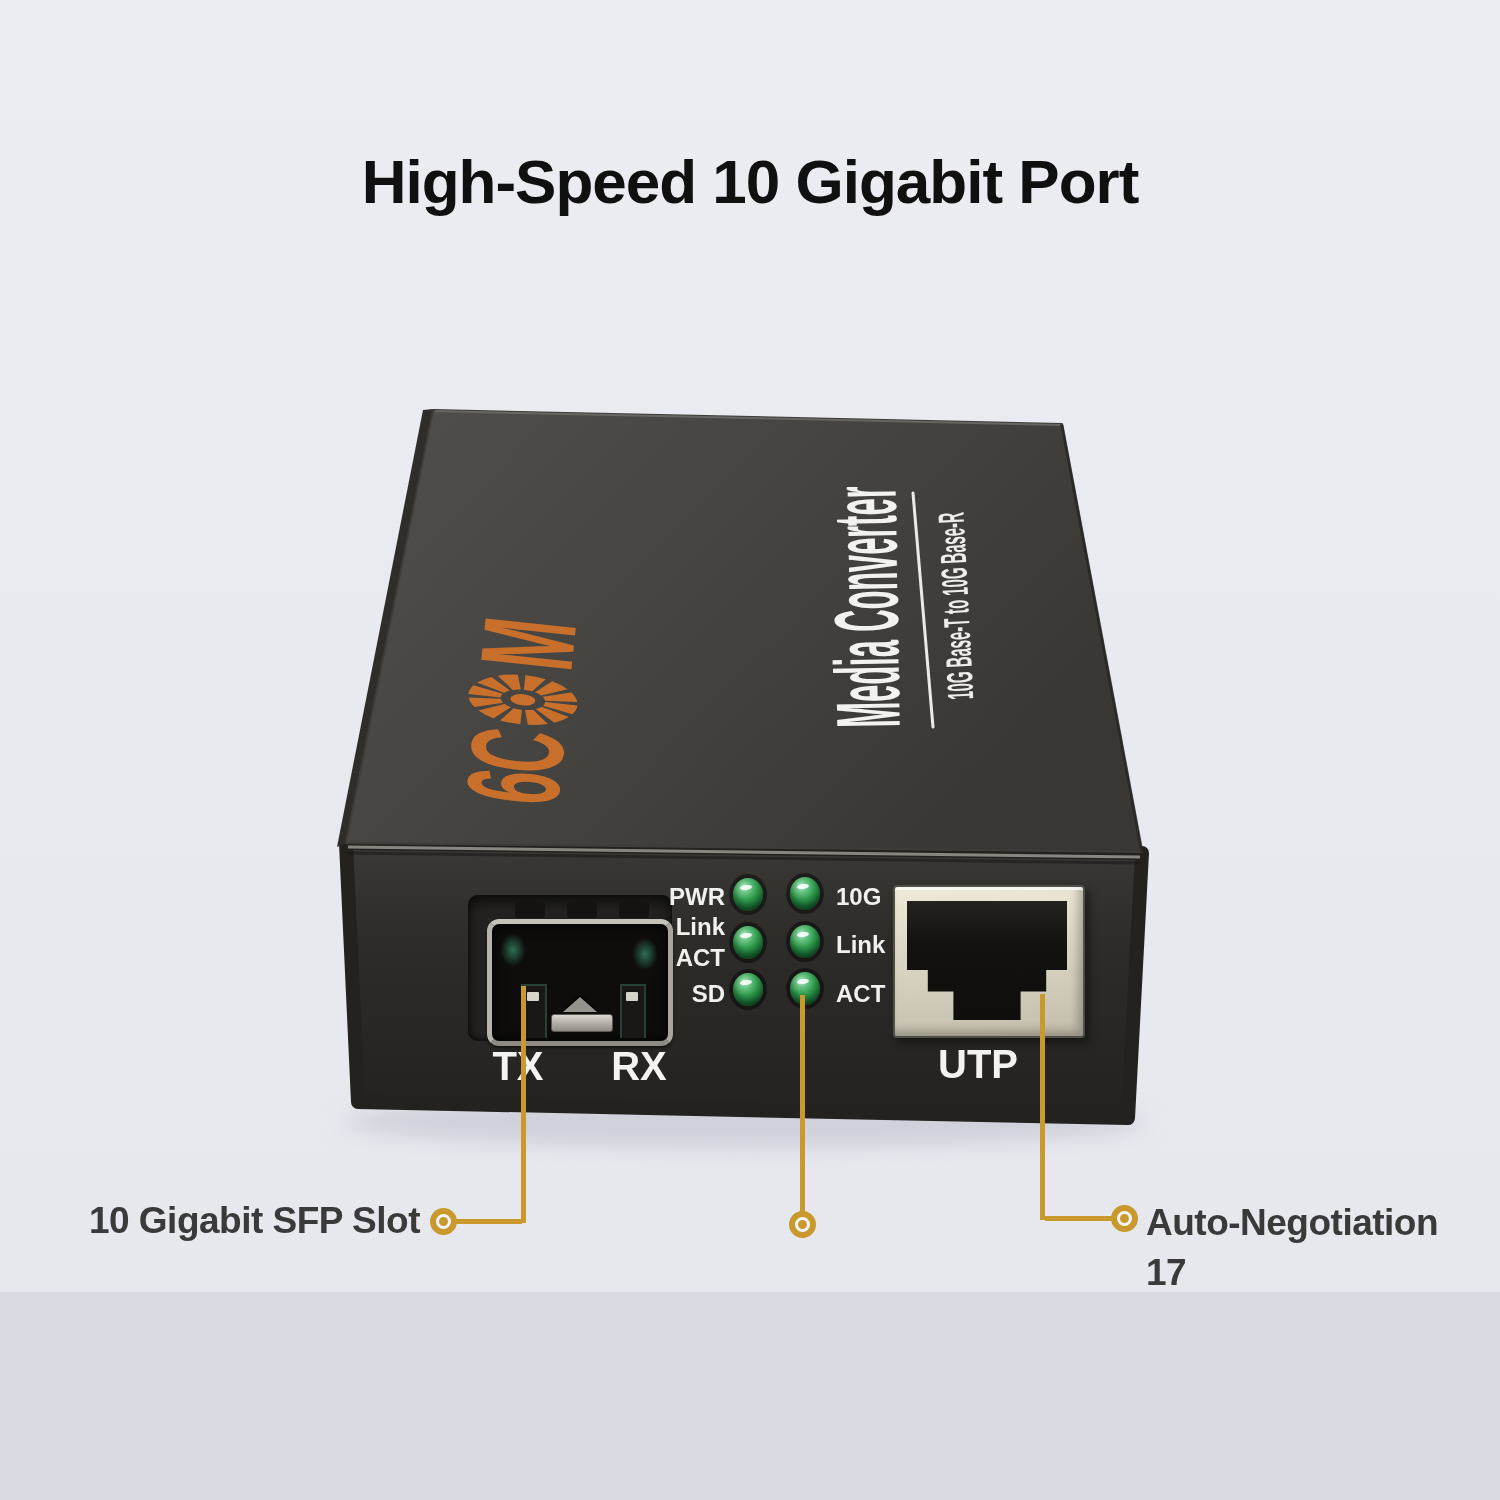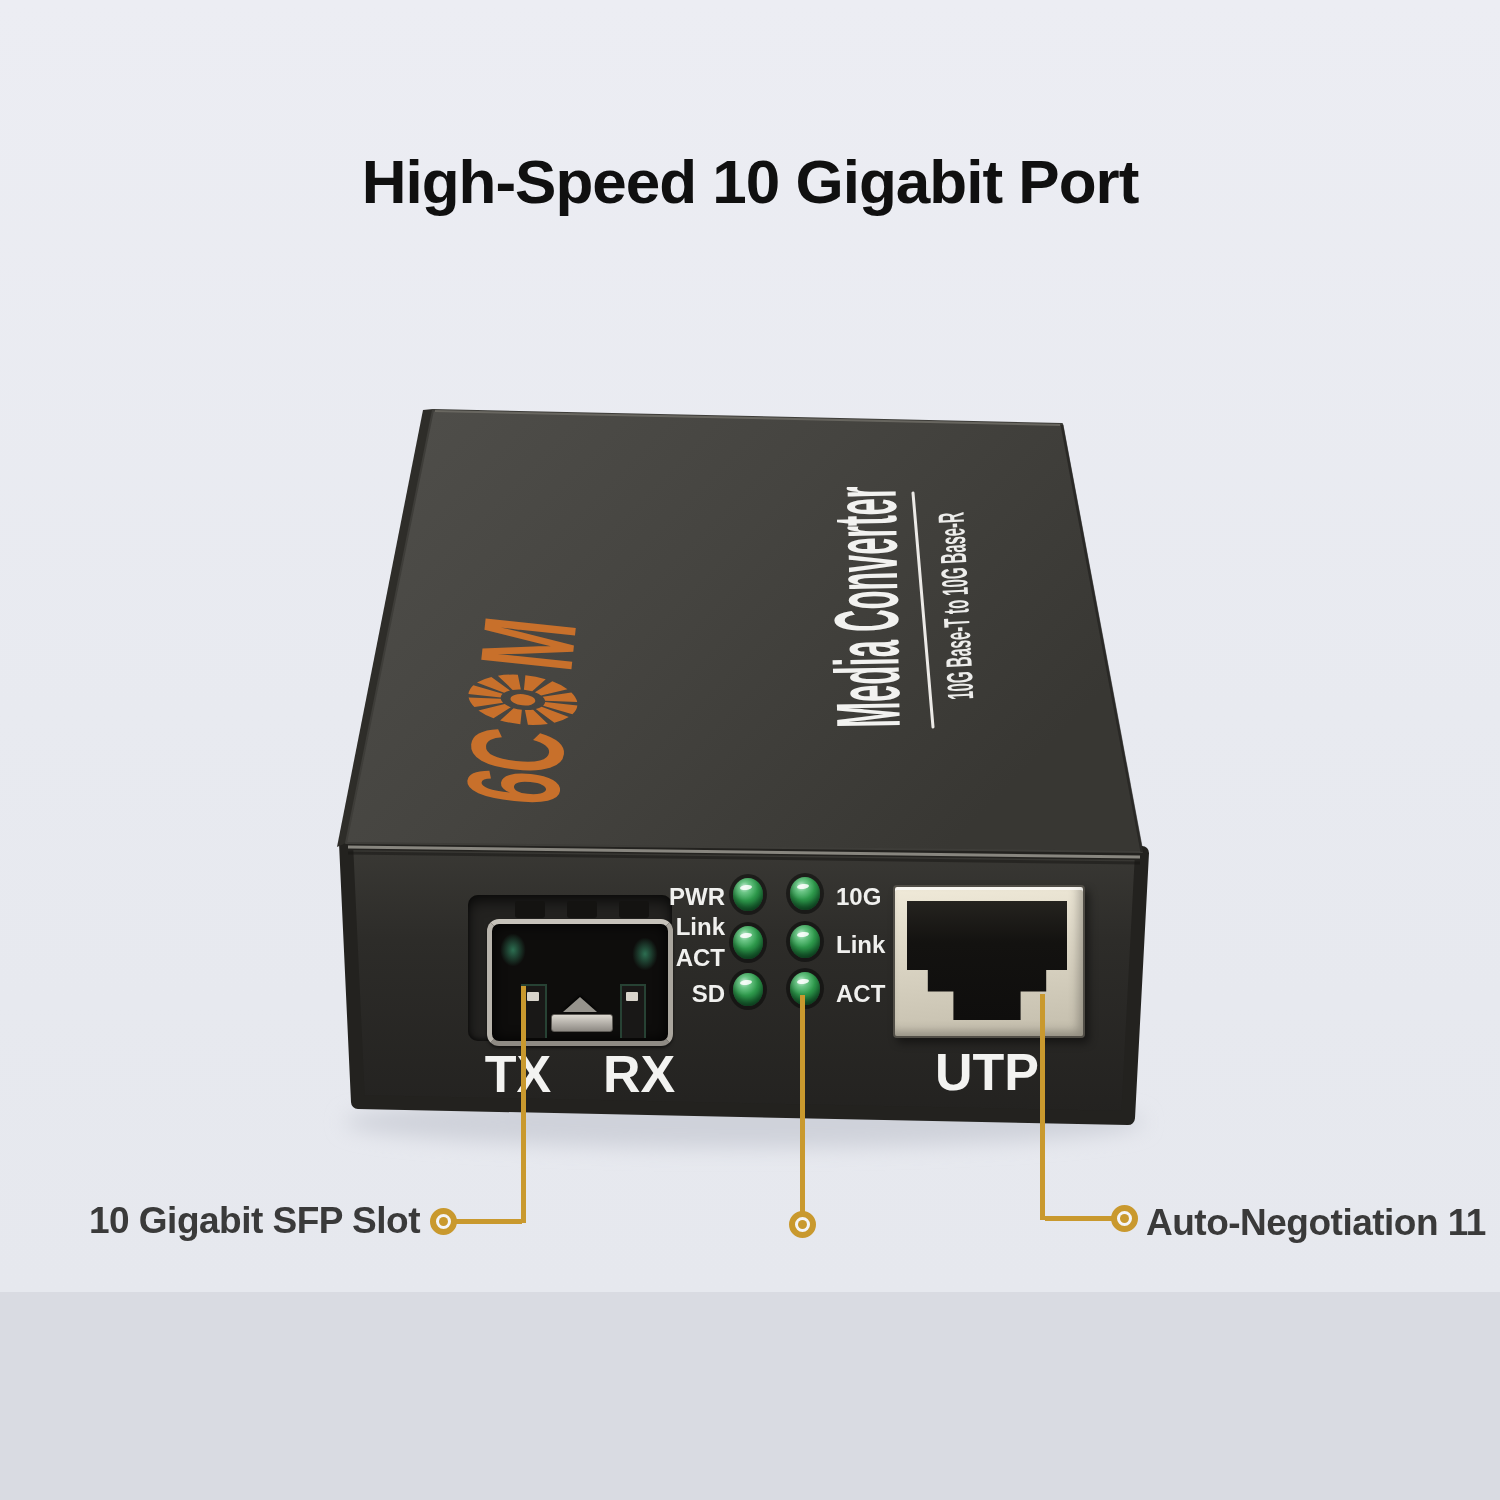--- a/index.html
+++ b/index.html
@@ -53,21 +53,21 @@
   .sfp-tower{position:absolute;width:22px;height:52px;background:#191817;
     border:2px solid #274234;border-bottom:none;}
   .sfp-tower.tl{left:521px;top:984px;} .sfp-tower.tr{left:620px;top:984px;}
   .sfp-tower::after{content:'';position:absolute;left:4px;top:6px;width:12px;height:9px;background:#d8d4cb;border-radius:1px;}
   .sfp-tri{position:absolute;left:563px;top:997px;width:0;height:0;
     border-left:17px solid transparent;border-right:17px solid transparent;
     border-bottom:15px solid #96938c;filter:drop-shadow(0 -2px 1px rgba(0,0,0,.8));}
   .sfp-bar{position:absolute;left:551px;top:1014px;width:60px;height:16px;
     background:linear-gradient(180deg,#dcd8d0,#8e8a84);border:1px solid #5c5954;border-radius:3px;}
   
-  .port-label{position:absolute;font-size:52px;font-weight:bold;color:#f3f3f1;text-align:center;}
+  .port-label{position:absolute;font-size:40px;font-weight:bold;color:#f3f3f1;text-align:center;}
   .lbl-tx{left:478px;top:1044px;width:80px;}
   .lbl-rx{left:599px;top:1044px;width:80px;}
   .lbl-utp{left:935px;top:1042px;width:86px;}
   
   .led{position:absolute;width:30px;height:33px;border-radius:50%;
     background:radial-gradient(circle at 38% 28%, #cfeedd 0%, #6cc687 18%, #2e9b4c 45%, #197237 75%, #0b4f22 100%);
     box-shadow:0 0 0 4px rgba(0,0,0,.45), inset 0 -5px 7px rgba(0,0,0,.45);}
   .led::after{content:'';position:absolute;left:7px;top:7px;width:12px;height:5px;
     background:rgba(255,255,255,.85);border-radius:50%;transform:rotate(-8deg);}
   .led.l1{left:733px;top:878px;} .led.l2{left:790px;top:877px;}
@@ -191,16 +191,16 @@
   <div class="marker mk-sfp"></div>
   <div class="callout-text ct-sfp">10 Gigabit SFP Slot</div>
 
   <div class="cl cl-led-v"></div>
   <div class="marker mk-led"></div>
 
   <div class="cl cl-rj45-v"></div>
   <div class="cl cl-rj45-h"></div>
   <div class="marker mk-rj45"></div>
   <div class="callout-text ct-rj45">
-    <span>Auto-Negotiation 11</span>
+    <span>Auto-Negotiation 17</span>
   </div>
 
 </div>
 
 </body></html>

